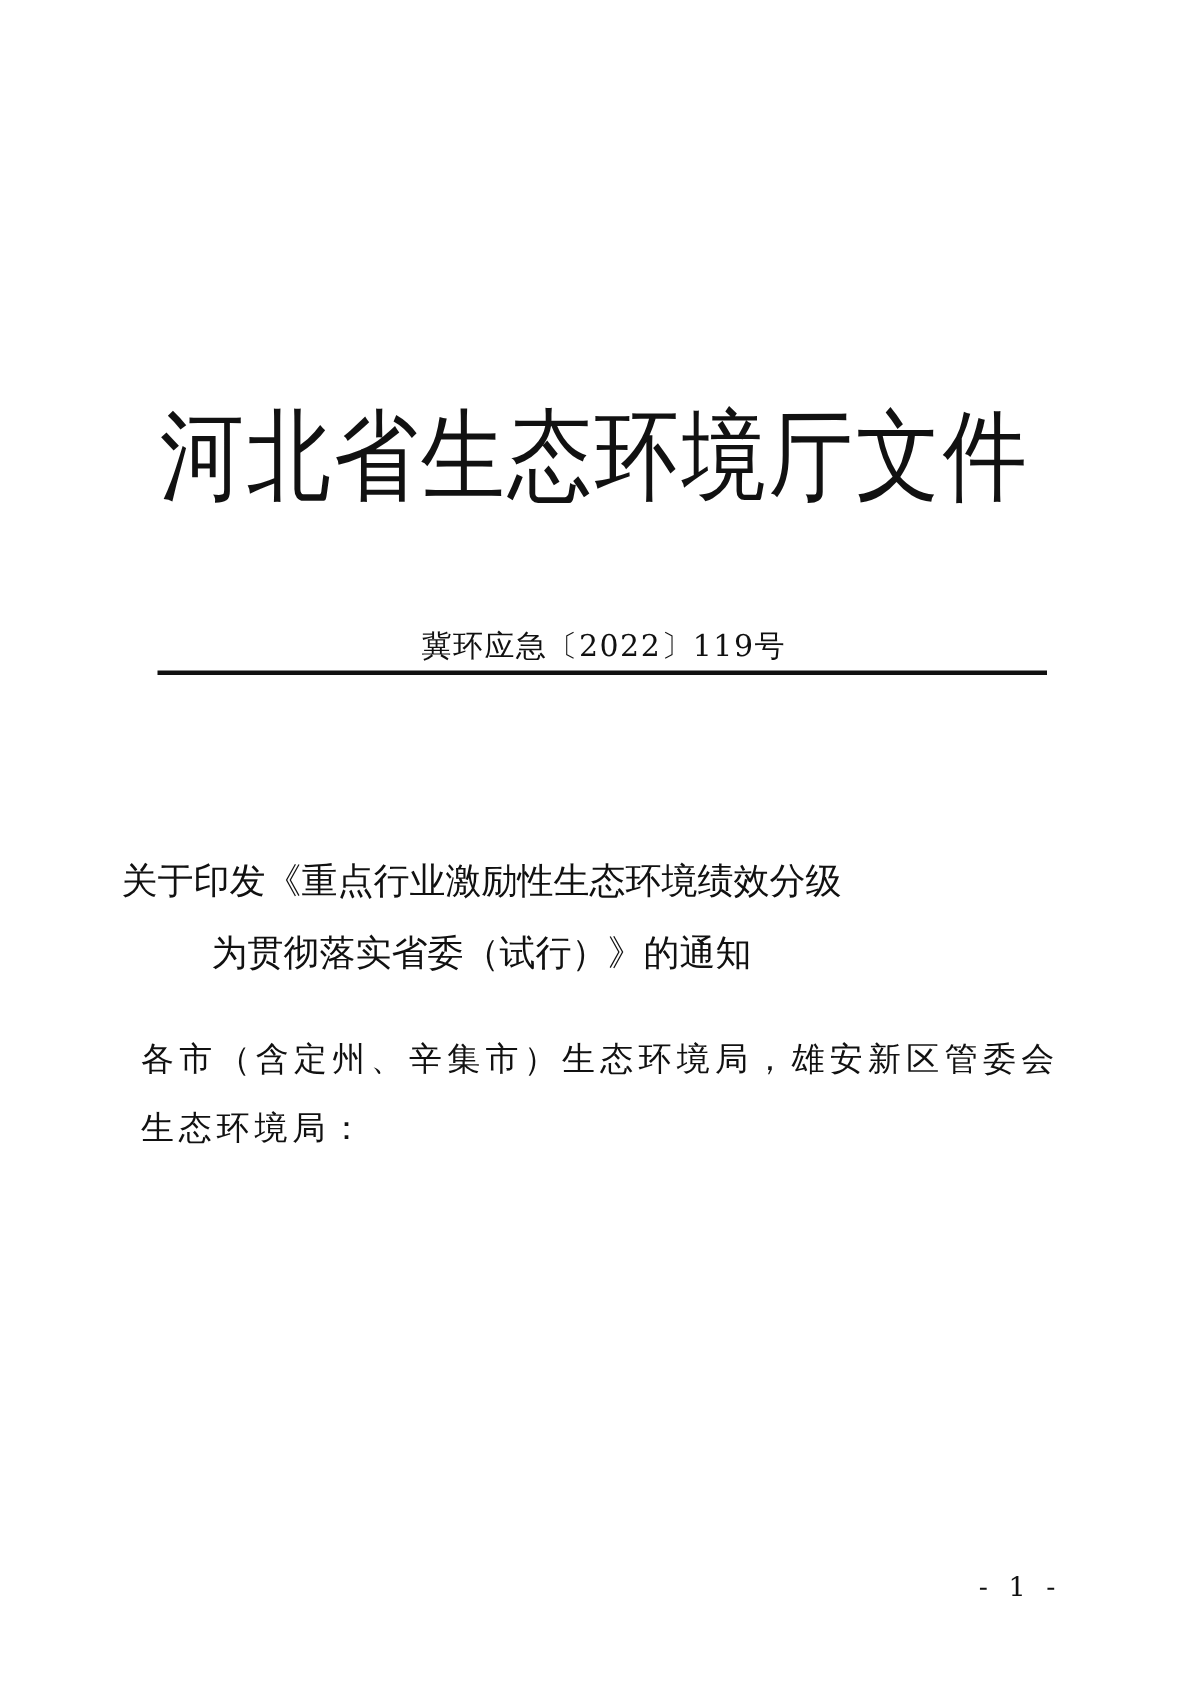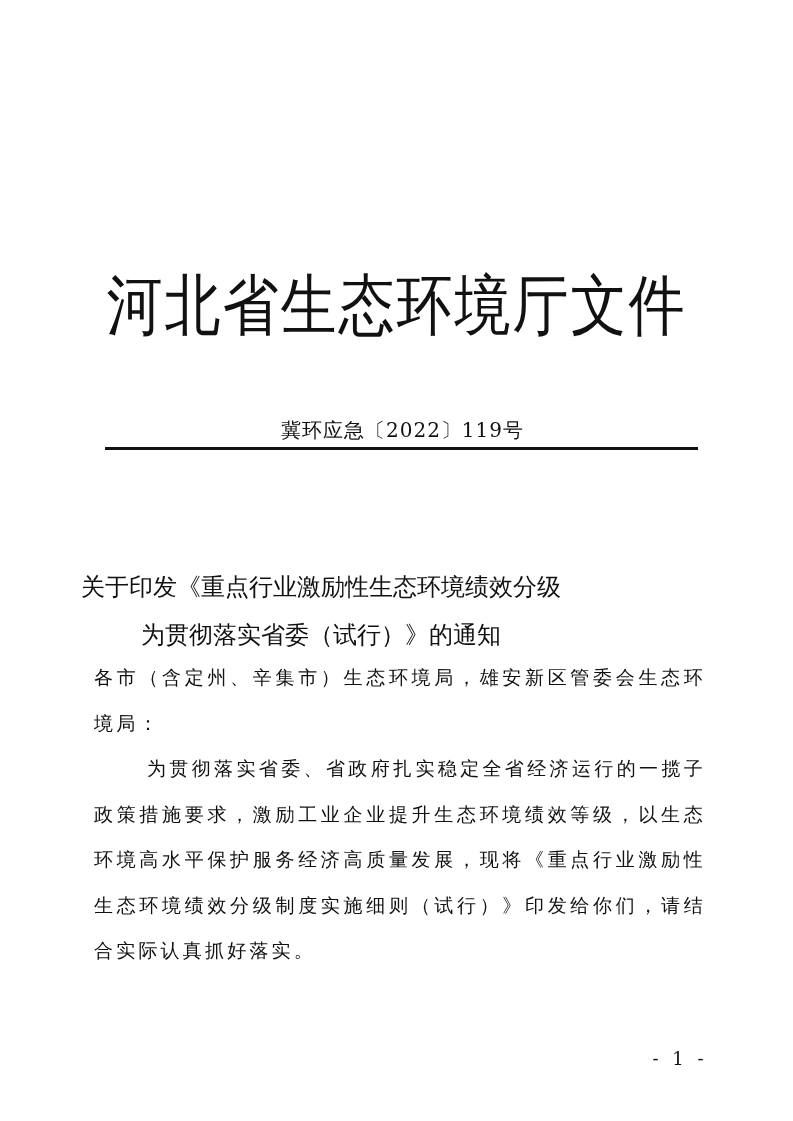--- a/index.html
+++ b/index.html
@@ -14,22 +14,22 @@
     font-size: 20px; letter-spacing: 1px; line-height: 28px; padding-left: 12px; box-sizing: border-box;
   }
   .rule {
     position: absolute; left: 105px; width: 593px; top: 447px; height: 3px; background: #111;
   }
   .title {
     position: absolute; left: 0; width: 642px; top: 547px; text-align: center;
     font-family: "DejaVu Sans", sans-serif; font-size: 24px; line-height: 48px; letter-spacing: 0px; margin-top: 16px;
   }
   .body {
-    position: absolute; left: 94px; width: 612px; top: 657px;
-    font-family: Liberation Mono, monospace; font-size: 19px; line-height: 45.5px;
+    position: absolute; left: 94px; width: 612px; top: 683px;
+    font-family: Liberation Sans, sans-serif; font-size: 22px; line-height: 45.5px;
   }
   .body p { margin: 0; text-align: justify; text-align-last: left; }
   .body p.addr { letter-spacing: 3.2px; }
   .body p.para { text-indent: 53px; letter-spacing: 3.2px; }
   .pageno {
     position: absolute; left: 640px; top: 1048px; width: 80px; text-align: center;
     font-size: 18px; line-height: 22px; letter-spacing: 4px;
   }
 </style>
 </head>
@@ -41,16 +41,15 @@
 
 <div class="rule"></div>
 
 <div class="title">
   <div>关于印发《重点行业激励性生态环境绩效分级</div>
   <div>为贯彻落实省委（试行）》的通知</div>
 </div>
 
 <div class="body">
   <p class="addr">各市（含定州、辛集市）生态环境局，雄安新区管委会生态环境局：</p>
-  <p class="para">为贯彻落实省委、省政府扎实稳定全省经济运行的一揽子政策措施要求，激励工业企业提升生态环境绩效等级，以生态环境高水平保护服务经济高质量发展，现将《重点行业激励性生态环境绩效分级制度实施细则（试行）》印发给你们，请结合实际认真抓好落实。</p>
 </div>
 
 <div class="pageno">- 1 -</div>
 
 </body></html>

